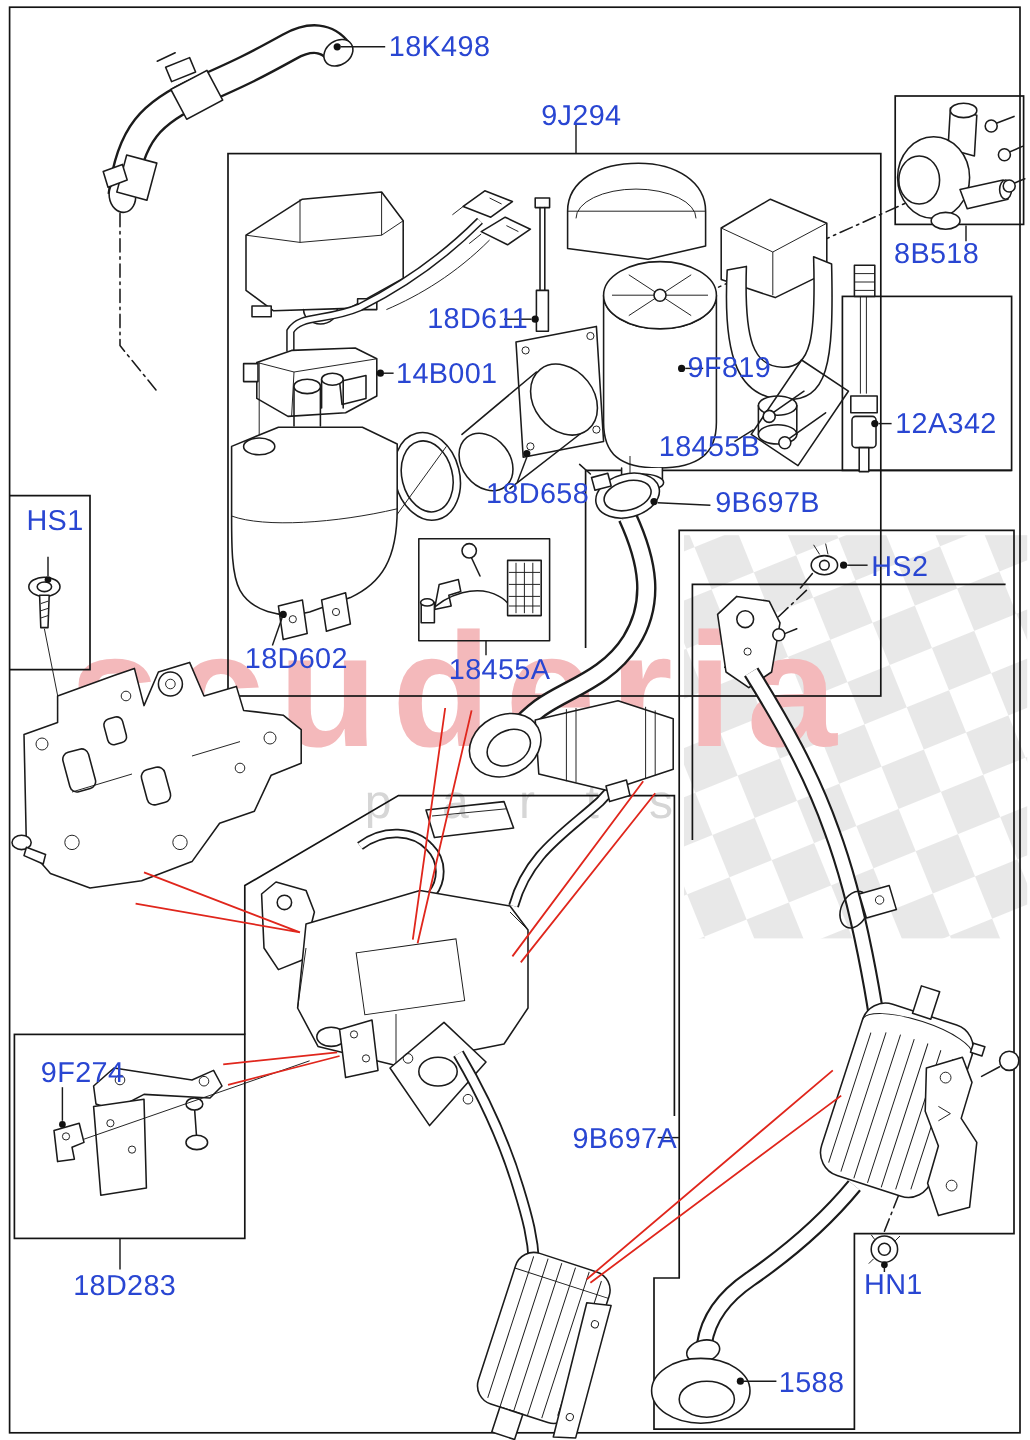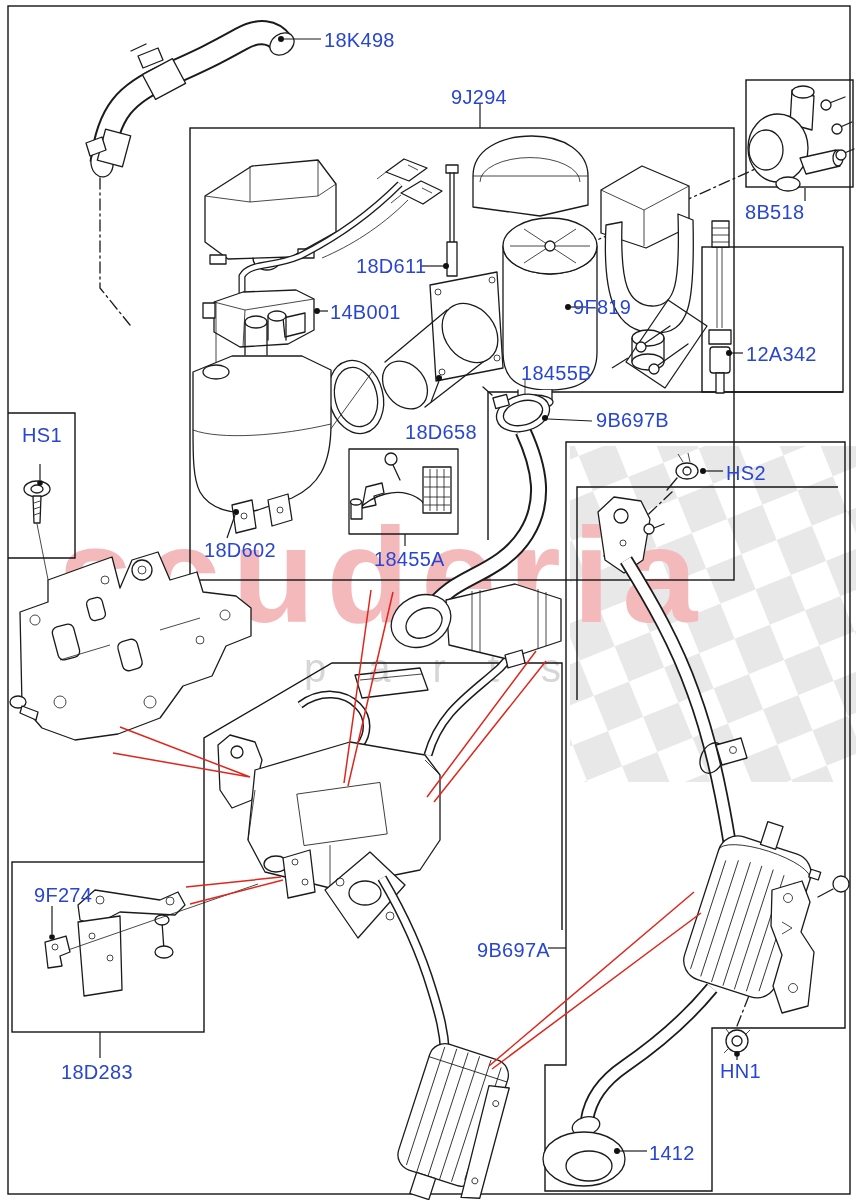--- a/index.html
+++ b/index.html
@@ -1,19 +1,19 @@
 <!DOCTYPE html>
 <html><head>
 <meta charset="utf-8">
 <style>
   html,body{margin:0;padding:0;background:#fff;}
   #page{position:relative;width:858px;height:1200px;background:#fff;overflow:hidden;
         font-family:"Liberation Sans",sans-serif;}
   #art{position:absolute;left:0;top:0;}
-  .plabel{position:absolute;font-size:20px;line-height:20px;color:#2946d2;
+  .plabel{position:absolute;font-size:24px;line-height:20px;color:#2946d2;
           letter-spacing:.3px;white-space:nowrap;}
   
   .ln{fill:none;stroke:#1b1b1b;stroke-width:1.3;stroke-linecap:round;stroke-linejoin:round;}
   .lnw{fill:#ffffff;stroke:#1b1b1b;stroke-width:1.3;stroke-linecap:round;stroke-linejoin:round;}
   .thin{fill:none;stroke:#1b1b1b;stroke-width:.8;}
   .box{fill:none;stroke:#141414;stroke-width:1.4;}
   .red{fill:none;stroke:#e0261c;stroke-width:1.5;}
   .dash{stroke-dasharray:11 4 2 4;}
   .ldr{fill:none;stroke:#1b1b1b;stroke-width:1.2;}
   .dot{fill:#111;stroke:none;}
@@ -373,27 +373,27 @@
         <path class="ldr" d="M620,1151 L647,1151"></path>
   </g>
 </svg>
 
   <div class="plabel" style="left:324px;top:30px">18K498</div>
   <div class="plabel" style="left:451px;top:87px">9J294</div>
   <div class="plabel" style="left:745px;top:202px">8B518</div>
   <div class="plabel" style="left:356px;top:256px">18D611</div>
   <div class="plabel" style="left:330px;top:302px">14B001</div>
   <div class="plabel" style="left:573px;top:297px">9F819</div>
-  <div class="plabel" style="left:521px;top:363px">18455B</div>
-  <div class="plabel" style="left:405px;top:422px">18D658</div>
+  <div class="plabel" style="left:549px;top:363px">18455B</div>
+  <div class="plabel" style="left:405px;top:402px">18D658</div>
   <div class="plabel" style="left:746px;top:344px">12A342</div>
   <div class="plabel" style="left:596px;top:410px">9B697B</div>
   <div class="plabel" style="left:22px;top:425px">HS1</div>
   <div class="plabel" style="left:726px;top:463px">HS2</div>
   <div class="plabel" style="left:204px;top:540px">18D602</div>
   <div class="plabel" style="left:374px;top:549px">18455A</div>
   <div class="plabel" style="left:34px;top:885px">9F274</div>
   <div class="plabel" style="left:477px;top:940px">9B697A</div>
   <div class="plabel" style="left:61px;top:1062px">18D283</div>
   <div class="plabel" style="left:720px;top:1061px">HN1</div>
-  <div class="plabel" style="left:649px;top:1143px">1412</div>
+  <div class="plabel" style="left:649px;top:1143px">1588</div>
 
 </div>
 
 </body></html>

